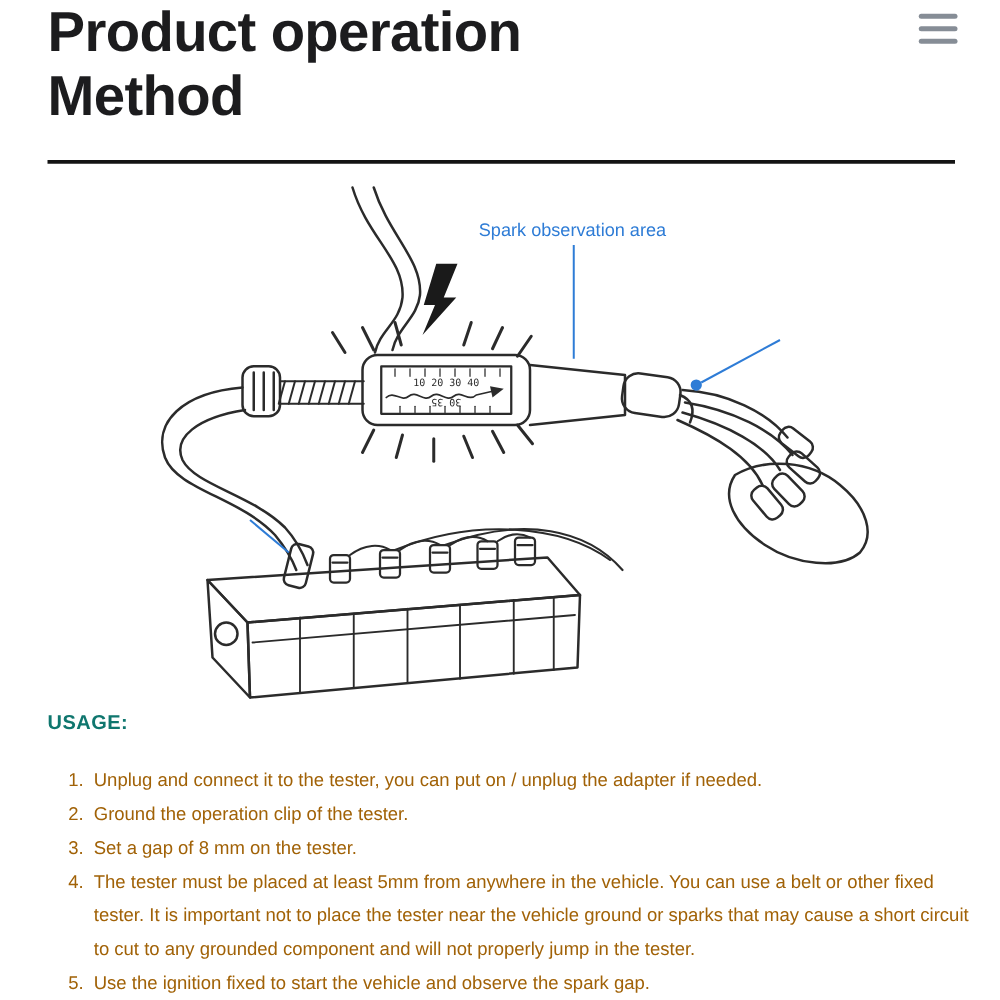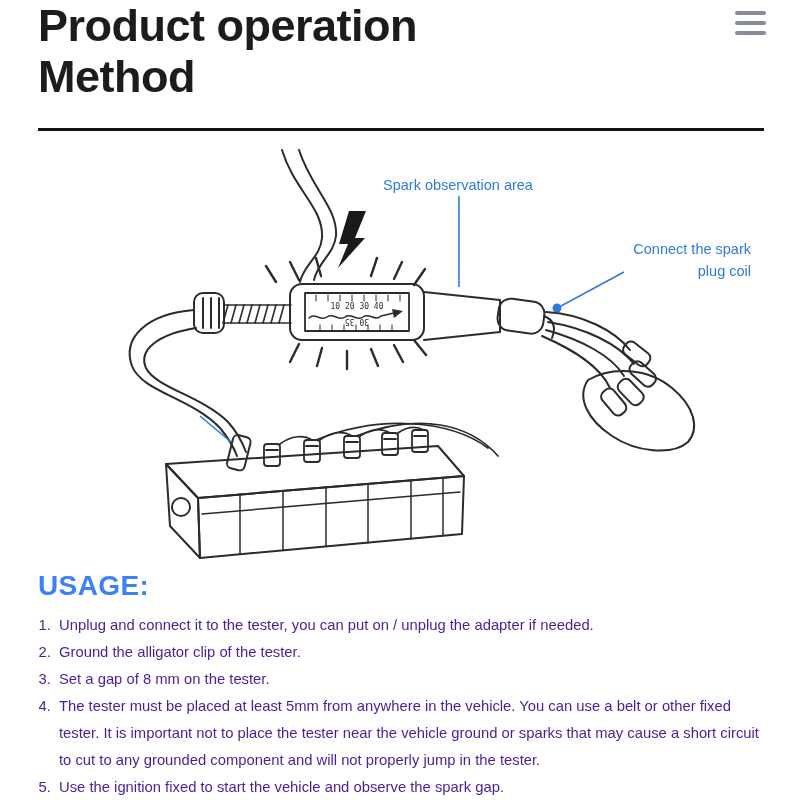--- a/index.html
+++ b/index.html
@@ -9,29 +9,29 @@
   .title{position:absolute;left:38px;top:0px;font-size:45px;font-weight:700;
          color:#1c1c1e;line-height:1.14;letter-spacing:-0.5px;white-space:pre-line;margin:0;}
 
   .menu-btn{position:absolute;right:34px;top:11px;width:31px;height:26px;cursor:pointer;}
   .menu-btn .bar{height:3.5px;background:#868d96;border-radius:2px;margin-bottom:6.5px;}
 
   .rule{position:absolute;left:38px;right:36px;top:128px;height:0;border-top:3px solid #141414;}
 
   .diagram-svg{position:absolute;left:0;top:0;}
 
-  .dlabel{position:absolute;color:#2e7cd6;font-size:14.5px;line-height:1.5;text-align:right;}
+  .dlabel{position:absolute;color:#2e7cd6;font-size:14.5px;line-height:1.5;}
   #lbl-spark{left:383px;top:175px;}
   #lbl-coil{left:627px;top:239px;width:124px;}
   #lbl-plug{left:50px;top:402px;}
 
-  .usage-heading{position:absolute;left:38px;top:570px;margin:0;color:#3b82f6;
-                 font-size:28px;font-weight:700;letter-spacing:0.4px;}
-  .usage-list{position:absolute;left:34px;top:612px;width:716px;margin:0;
-              padding-left:21px;color:#4c1d95;font-size:14.8px;line-height:27px;}
+  .usage-heading{position:absolute;left:38px;top:570px;margin:0;color:#0f766e;
+                 font-size:16px;font-weight:700;letter-spacing:0.4px;}
+  .usage-list{position:absolute;left:50px;top:612px;width:716px;margin:0;
+              padding-left:21px;color:#a16207;font-size:14.8px;line-height:27px;}
   .usage-list li{padding-left:4px;margin:0;}
 </style>
 </head>
 <body>
 
 <div class="page">
 
   <h1 class="title">Product operation
 Method</h1>
 
@@ -194,24 +194,23 @@
 
     <g stroke="#2e7cd6" stroke-width="1.6" fill="none">
       <line x1="459" y1="196" x2="459" y2="287"></line>
       <line x1="624" y1="272" x2="561" y2="306"></line>
       <line x1="200" y1="416" x2="231" y2="442"></line>
       <circle cx="557" cy="308" r="4.5" fill="#2e7cd6" stroke="none"></circle>
     </g>
   </svg>
 
   <div class="dlabel" id="lbl-spark">Spark observation area</div>
-  <div class="dlabel" id="lbl-coil">Connect the spark plug coil</div>
 
   <h2 class="usage-heading">USAGE:</h2>
   <ol class="usage-list">
       <li>Unplug and connect it to the tester, you can put on / unplug the adapter if needed.</li>
-      <li>Ground the alligator clip of the tester.</li>
+      <li>Ground the operation clip of the tester.</li>
       <li>Set a gap of 8 mm on the tester.</li>
       <li>The tester must be placed at least 5mm from anywhere in the vehicle. You can use a belt or other fixed tester. It is important not to place the tester near the vehicle ground or sparks that may cause a short circuit to cut to any grounded component and will not properly jump in the tester.</li>
       <li>Use the ignition fixed to start the vehicle and observe the spark gap.</li>
     </ol>
 
 </div>
 
 </body></html>

